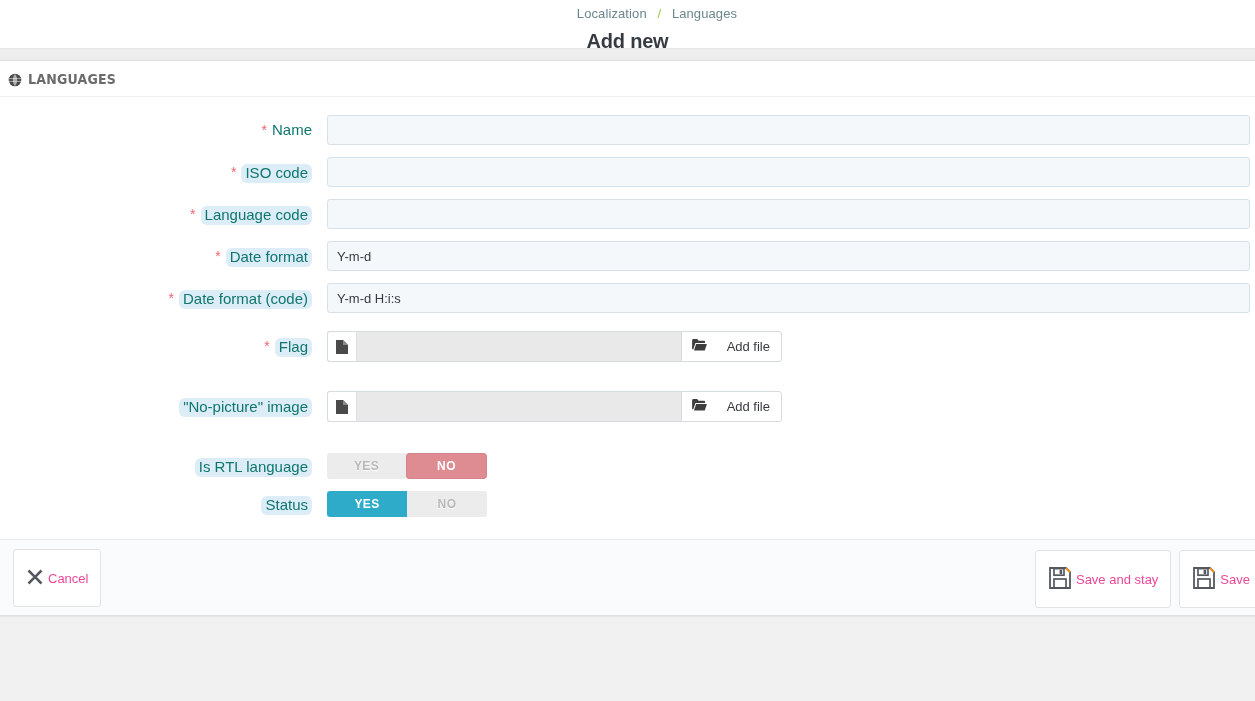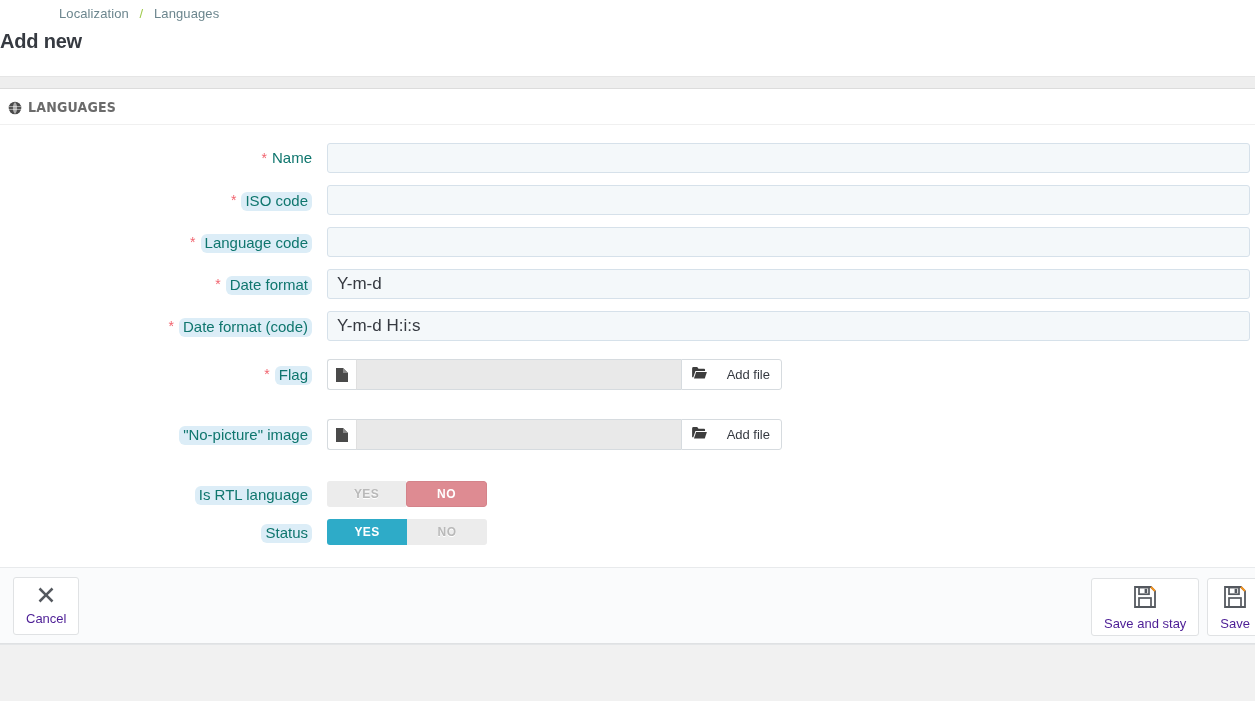--- a/index.html
+++ b/index.html
@@ -10,21 +10,22 @@
     font-family: "Liberation Sans", sans-serif;
     font-size: 13px;
     color: #363a41;
     overflow: hidden;
   }
 
   
   .page-header {
     background: #ffffff;
     padding: 6px 0 14px 0;
-    height: 76px;
+    height: 48px;
+    text-align: center;
   }
   .breadcrumb {
     padding-left: 59px;
     font-size: 13px;
     color: #6c868e;
     line-height: 16px;
     letter-spacing: .1px;
   }
   .breadcrumb .crumb { color: #6c868e; }
   .breadcrumb .sep {
@@ -120,21 +121,21 @@
   }
 
   .txt {
     width: 923px;
     height: 30px;
     background: #f4f8fa;
     border: 1px solid #d6e1ea;
     border-radius: 3px;
     padding: 5px 9px;
     font-family: "Liberation Sans", sans-serif;
-    font-size: 17px;
+    font-size: 13px;
     color: #363a41;
     outline: none;
   }
   .txt::placeholder { color: #adb5bd; }
 
   
   .file-group {
     display: flex;
     align-items: stretch;
     width: 455px;
@@ -220,26 +221,26 @@
     position: relative;
   }
   .toolbar-btn {
     background: #ffffff;
     border: 1px solid #e0e2e4;
     border-radius: 3px;
     min-width: 50px;
     height: 58px;
     padding: 7px 12px 6px 12px;
     display: flex;
-    flex-direction: column;
+    flex-direction: row;
     align-items: center;
     justify-content: center;
     gap: 4px;
     font-size: 13px;
-    color: #4c1d95;
+    color: #ec4899;
     cursor: pointer;
     font-family: "Liberation Sans", sans-serif;
     line-height: 15px;
   }
   .footer-right {
     display: flex;
     gap: 8px;
     position: absolute;
     right: -8px;
     top: 10px;

